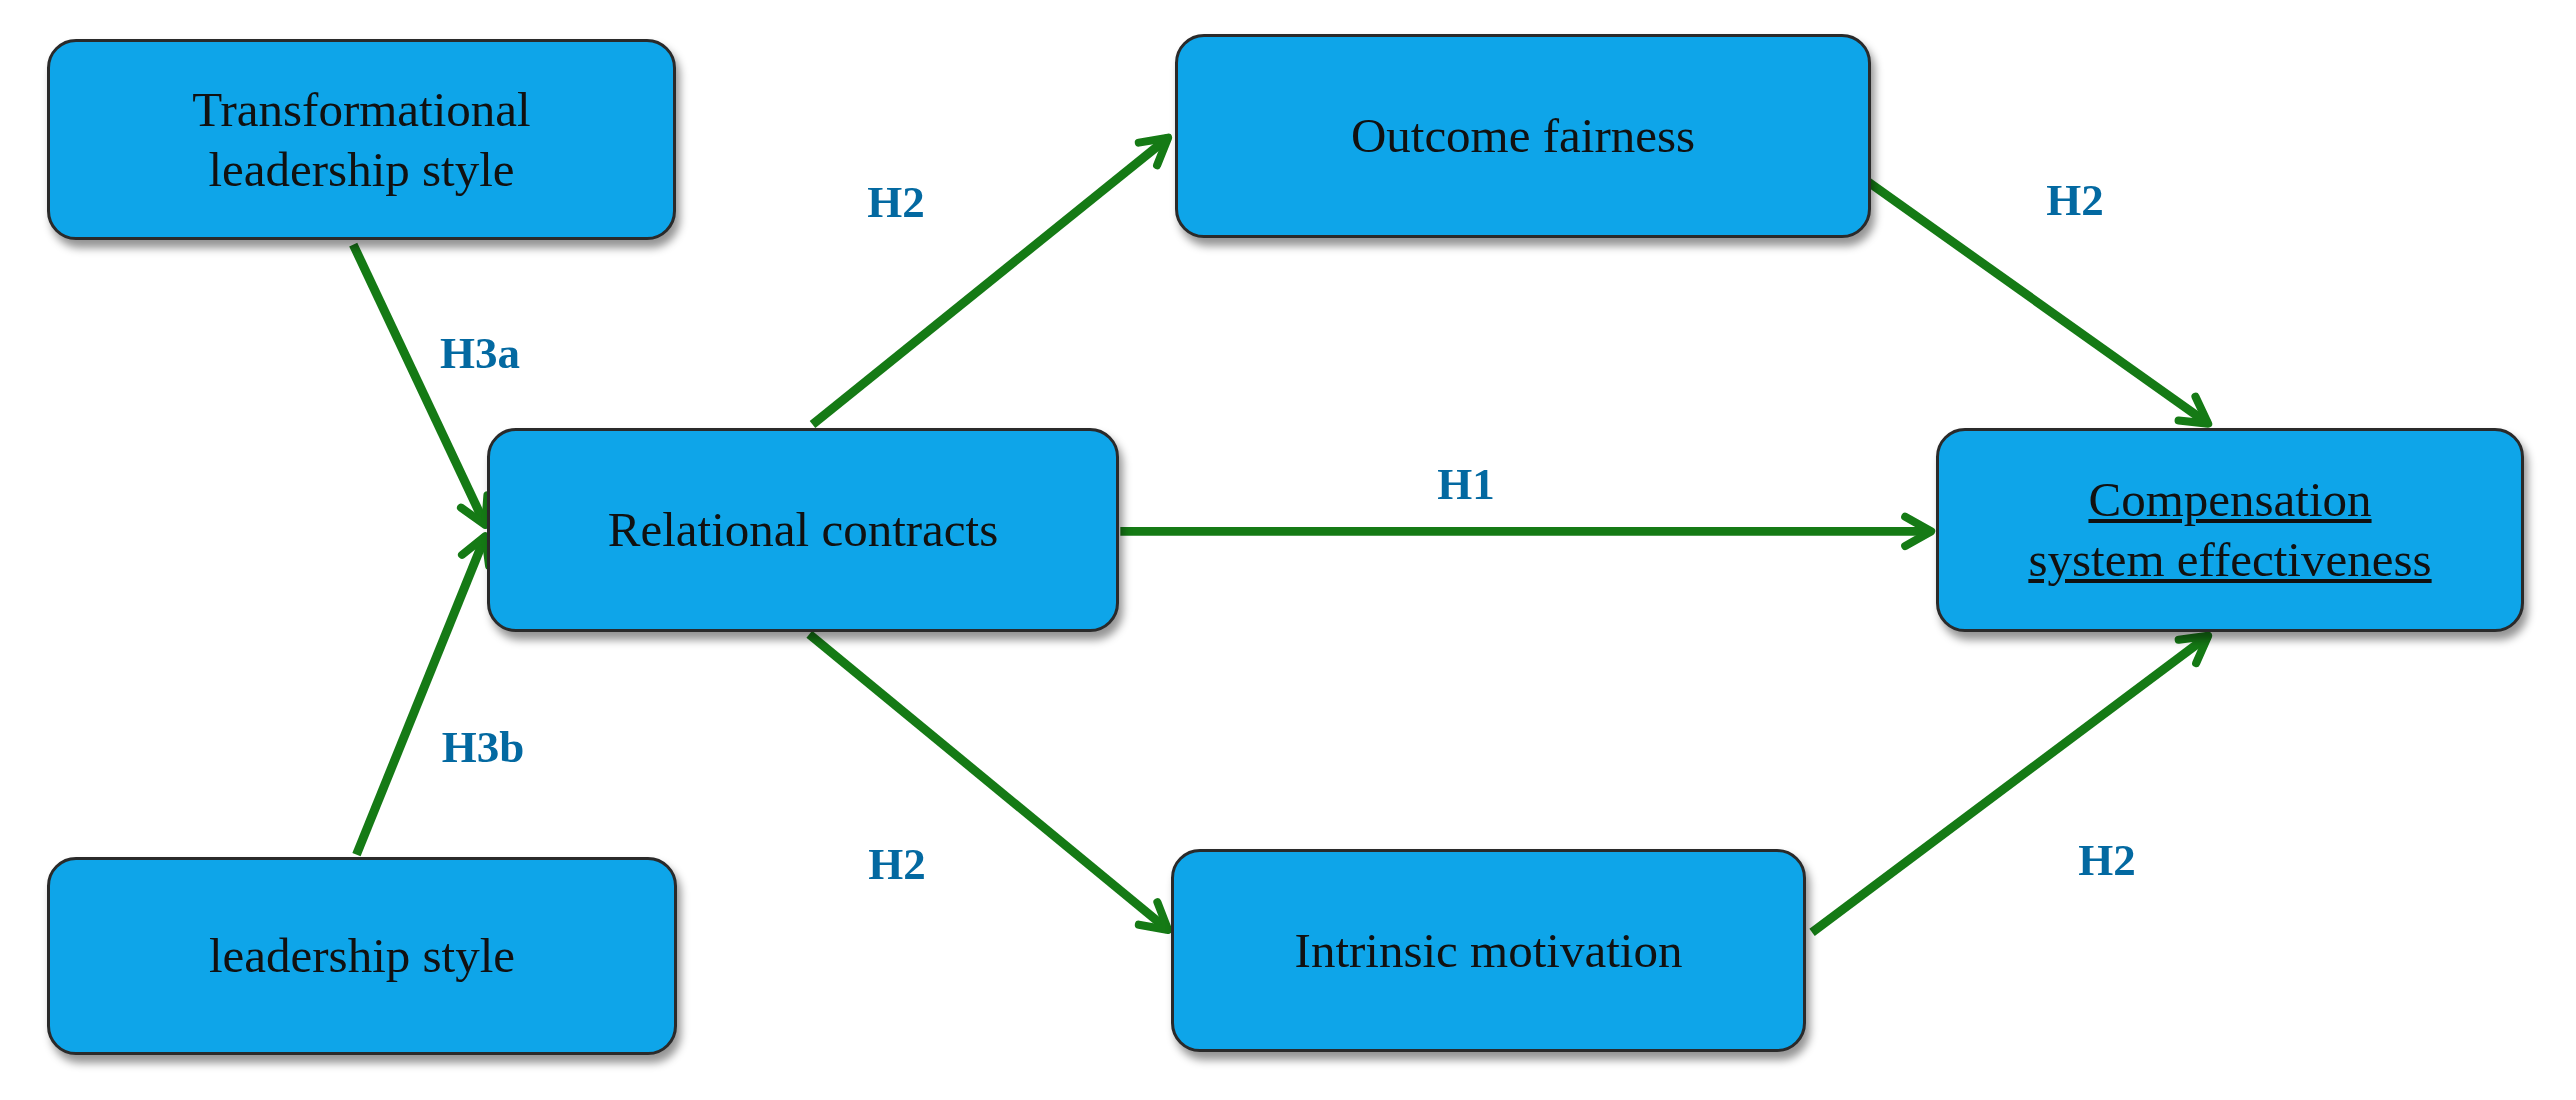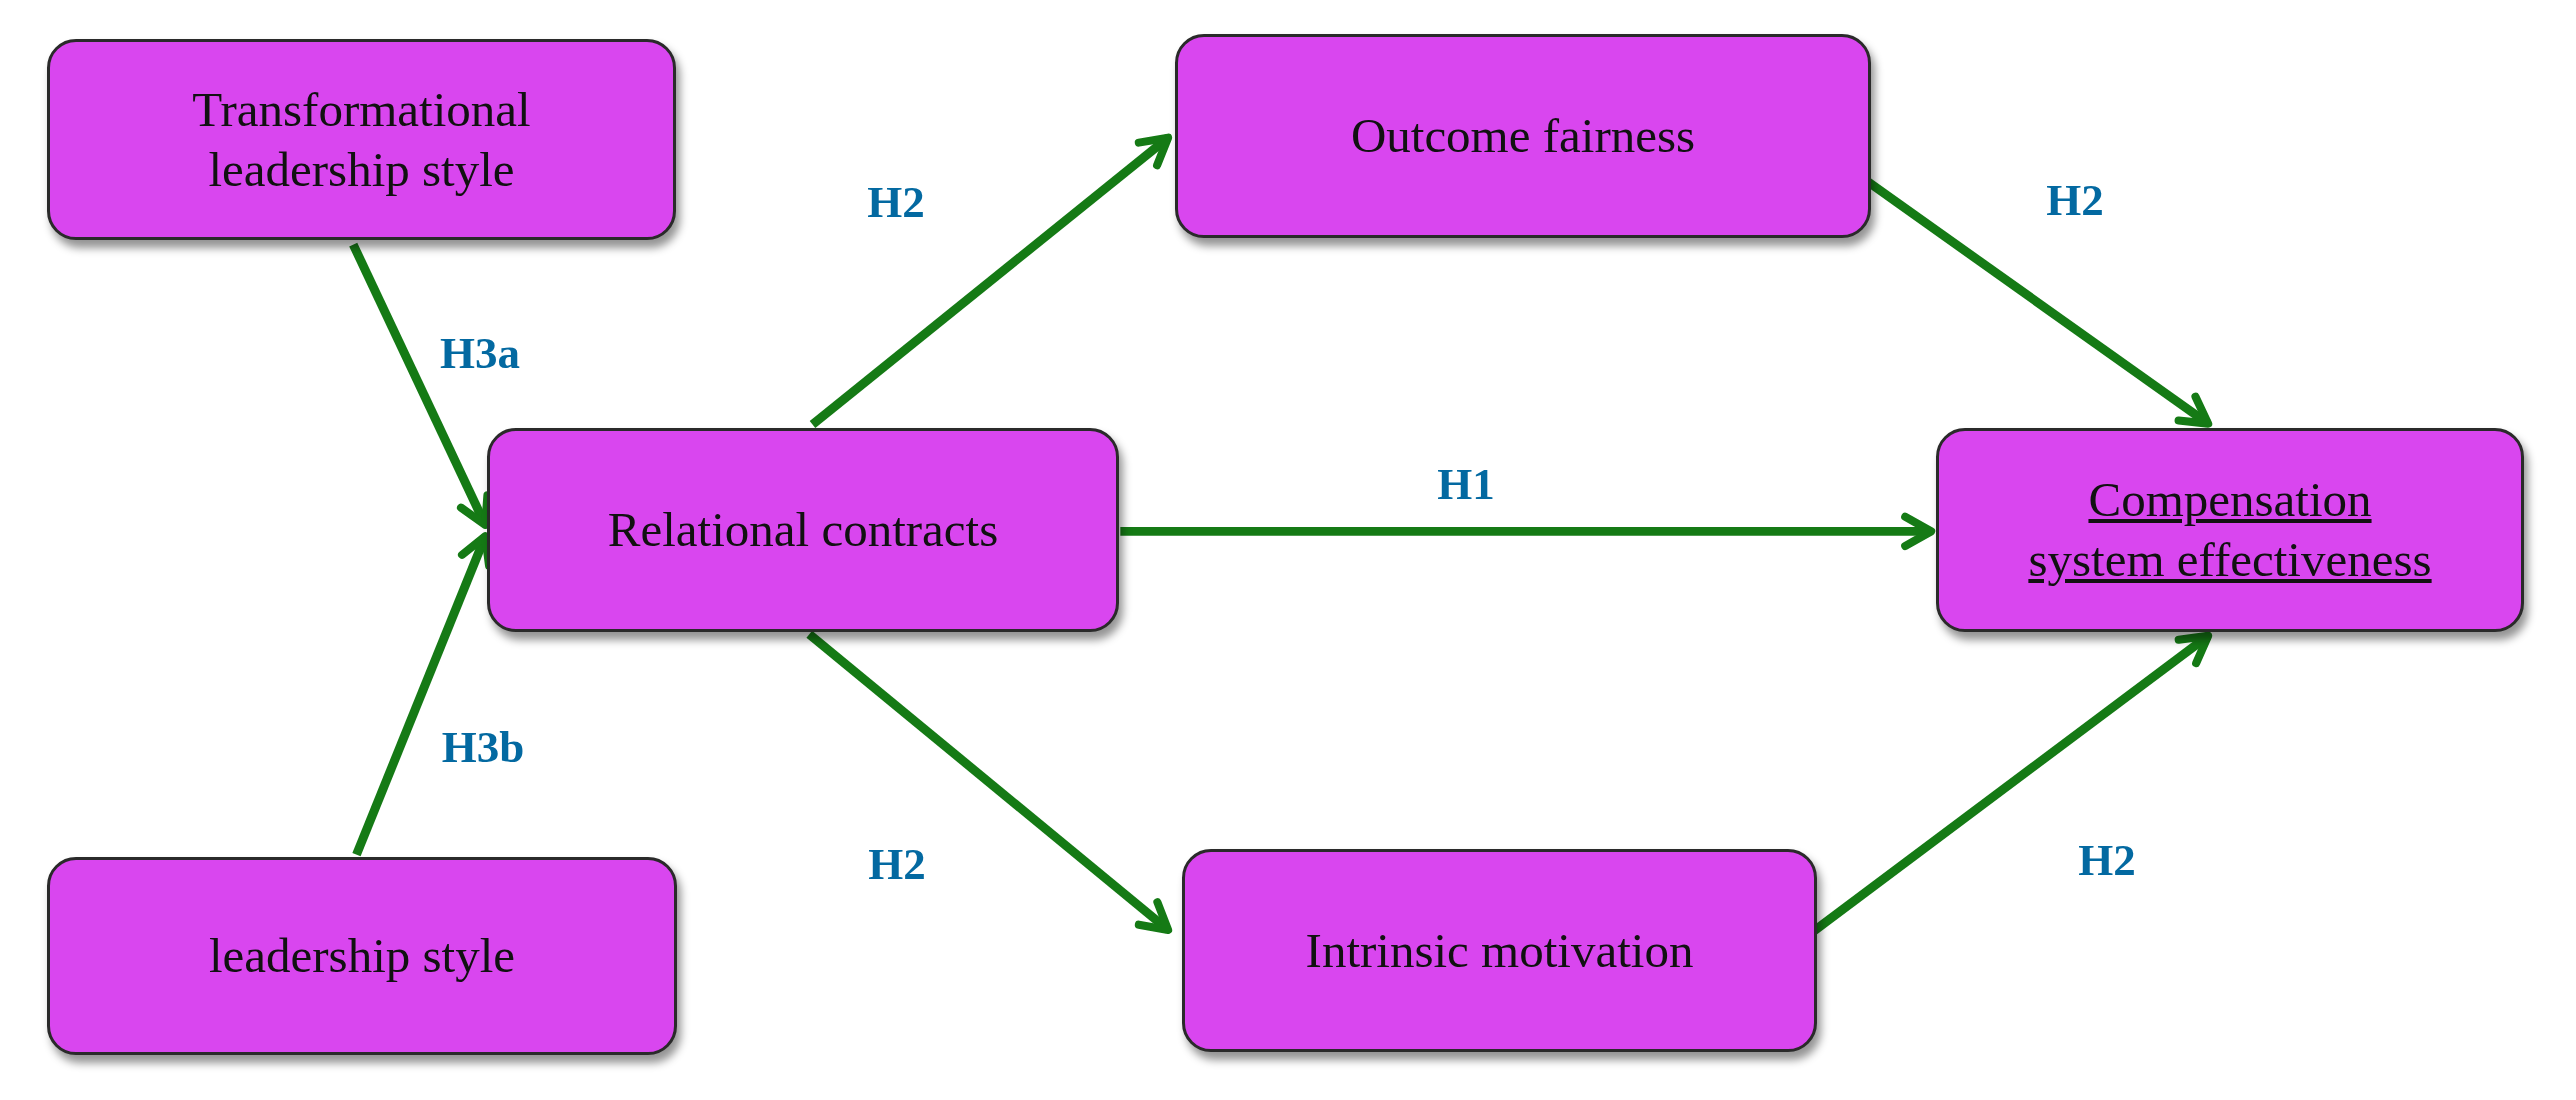--- a/index.html
+++ b/index.html
@@ -22,21 +22,21 @@
     width: 2576px;
     height: 1100px;
   }
   .arrow {
     stroke-width: 11;
     fill: none;
   }
   .node {
     position: absolute;
     box-sizing: border-box;
-    background: #d946ef;
+    background: #0ea5e9;
     border: 3.2px solid #2a2a2a;
     border-radius: 29px;
     box-shadow: 4px 7.3px 8px rgba(0, 0, 0, 0.42);
     display: flex;
     flex-direction: column;
     align-items: center;
     justify-content: center;
     text-align: center;
     font-size: 49px;
     line-height: 1.22;
@@ -85,21 +85,21 @@
   </div>
 
   <div class="node" style="left:487px; top:428px; width:632px; height:204px;text-align:center;">
     <span>Relational contracts</span>
   </div>
 
   <div class="node" style="left:1175px; top:34px; width:696px; height:204px;">
     <span>Outcome fairness</span>
   </div>
 
-  <div class="node" style="left:1171px; top:849px; width:635px; height:203px;margin-left:11px;">
+  <div class="node" style="left:1171px; top:849px; width:635px; height:203px;">
     <span>Intrinsic motivation</span>
   </div>
 
   <div class="node" style="left:1936px; top:428px; width:588px; height:204px;text-decoration:underline;">
     <span>Compensation</span>
     <span>system effectiveness</span>
   </div>
 
   <div class="edge-label" style="left:480px; top:353px;">H3a</div>
   <div class="edge-label" style="left:483px; top:747px;">H3b</div>

